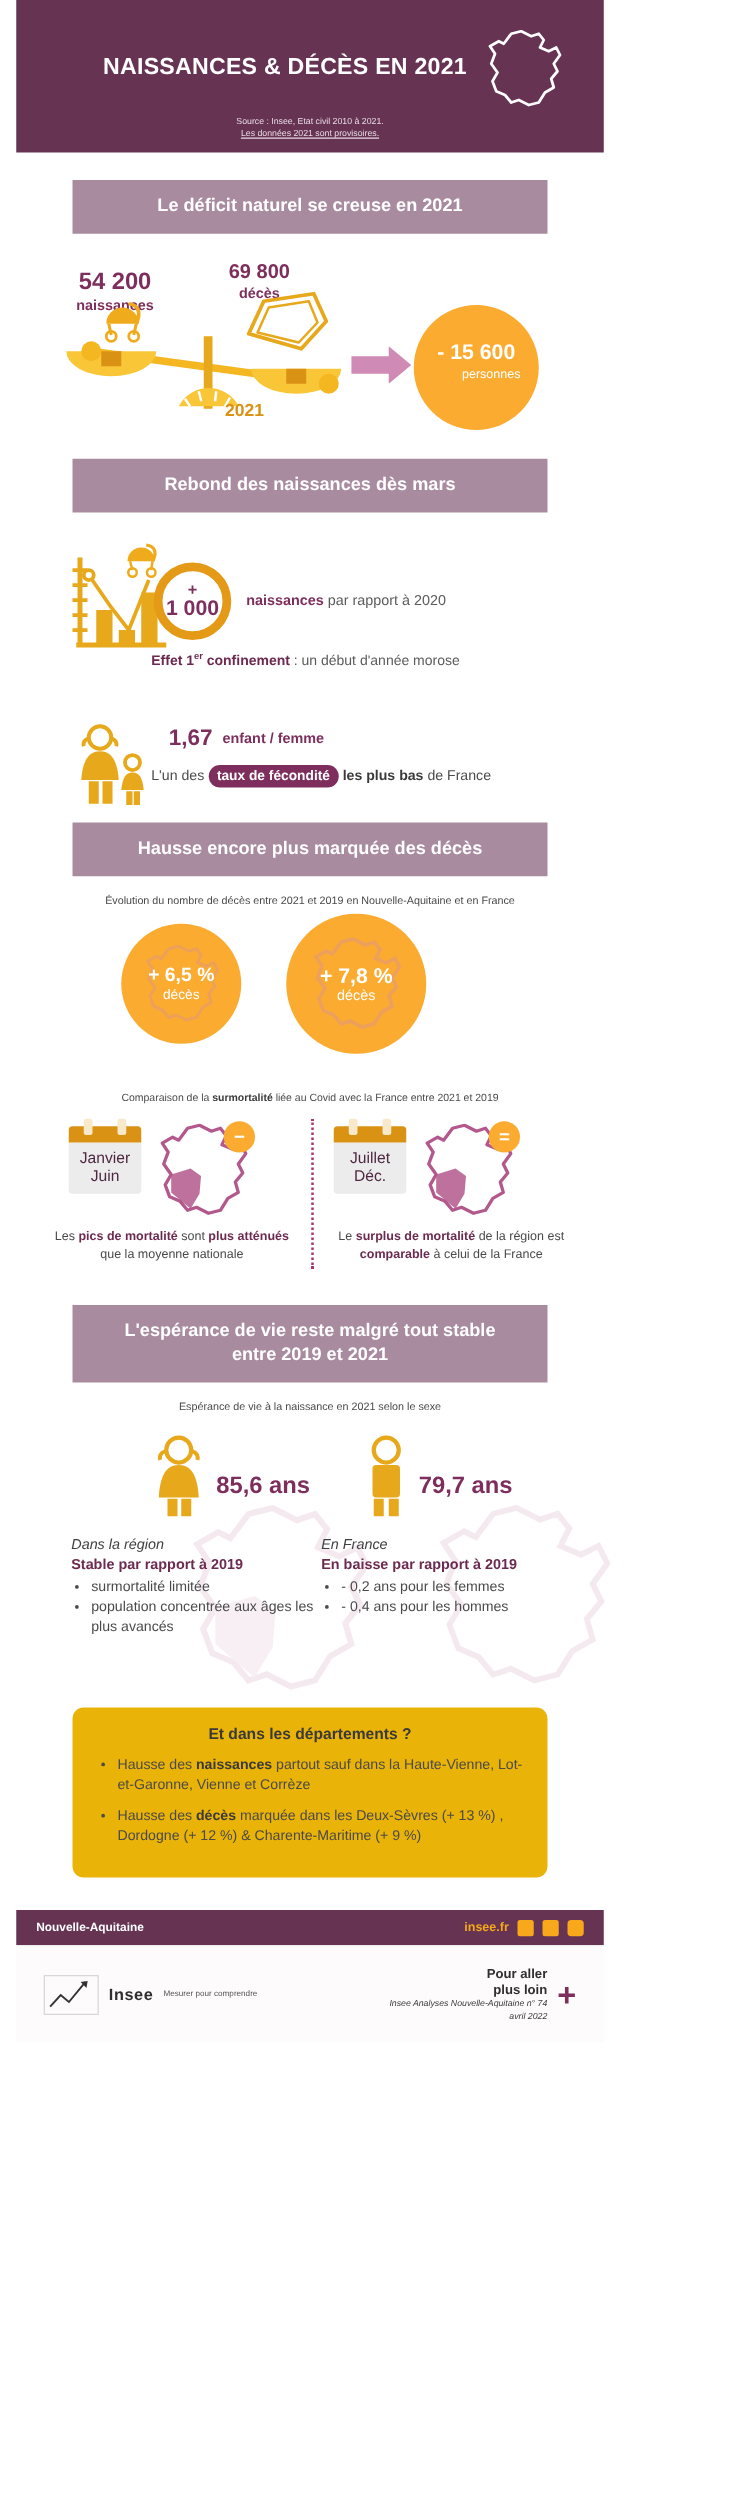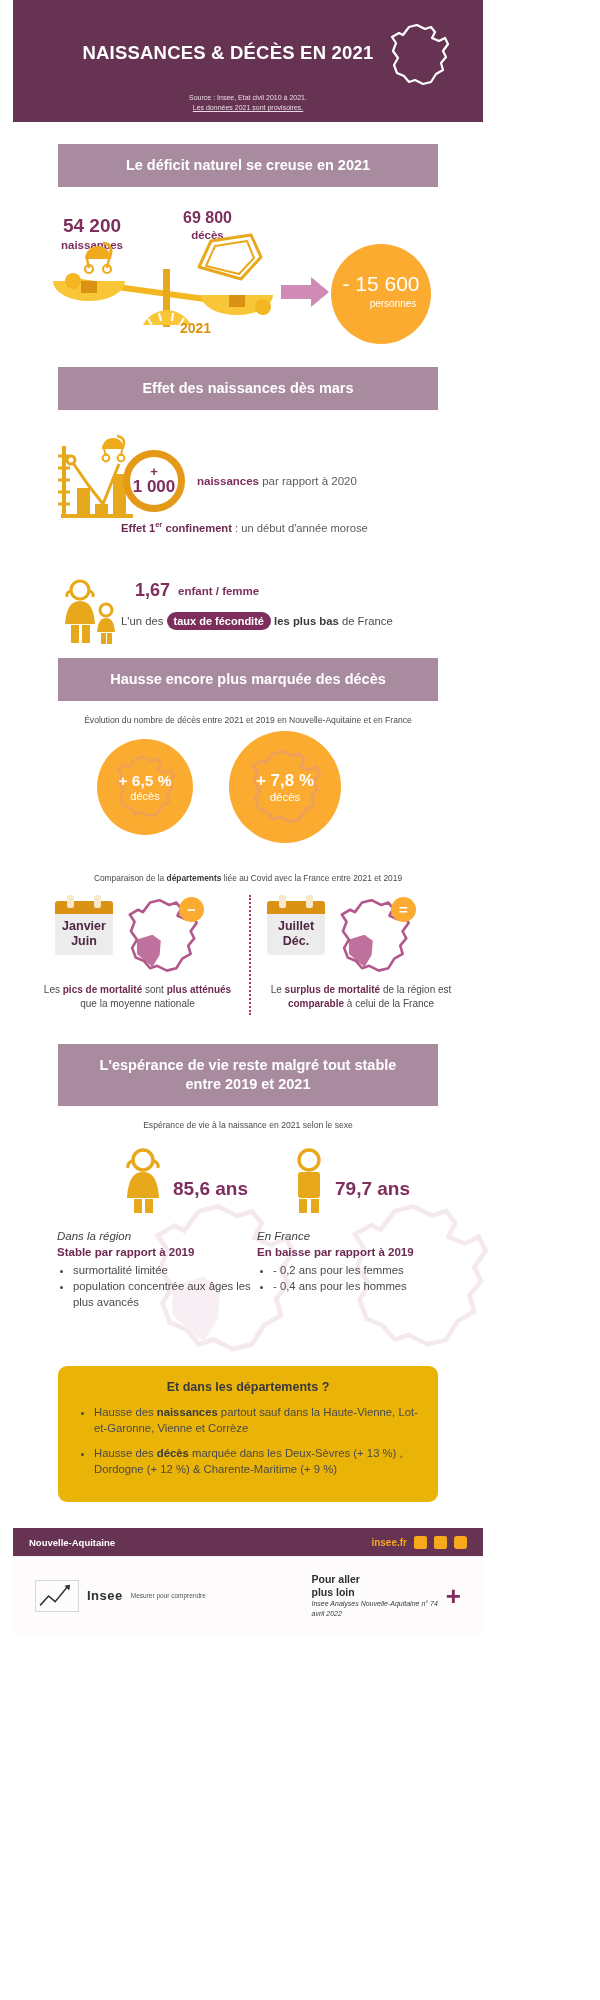--- a/index.html
+++ b/index.html
@@ -100,21 +100,21 @@
   .circle-orange {
     position: absolute;
     left: 318px; top: 57px;
     width: 100px; height: 100px;
     border-radius: 50%;
     background: #fbab30;
     color: #fff;
     text-align: center;
     padding-top: 28px;
   }
-  .circle-orange .v { font-size: 21px; font-weight: normal; }
+  .circle-orange .v { font-size: 17px; font-weight: bold; }
   .circle-orange .s { font-size: 10px; margin-top: 2px; padding-left: 24px; }
 
   .arrow-pink {
     position: absolute;
     left: 268px; top: 90px;
     width: 48px; height: 30px;
   }
 
   
   .rowflex { display:flex; align-items:center; }
@@ -159,21 +159,21 @@
   .cal-top { height:13px; background:#d99214; border-radius:3px 3px 0 0; position:relative;}
   .cal-top:before, .cal-top:after {
     content:""; position:absolute; top:-6px; width:7px; height:13px;
     background:#f7e9c9; border-radius:2px;
   }
   .cal-top:before { left:12px; }
   .cal-top:after { right:12px; }
   .cal-body {
     background:#ececec; border-radius:0 0 3px 3px;
     text-align:center; padding:5px 2px 6px;
-    font-weight:bold; font-size:12.5px; color:#4e2742; line-height:15px;
+    font-weight:normal; font-size:12.5px; color:#4e2742; line-height:15px;
   }
   .badge {
     position:absolute; width:25px; height:25px; border-radius:50%;
     background:#fbab30; color:#fff; font-weight:bold; font-size:15px;
     display:flex; align-items:center; justify-content:center;
   }
   .dotted-div {
     position:absolute; left:236px; top:0; width:0; height:120px;
     border-left: 2.5px dotted #a8366f;
   }
@@ -210,21 +210,21 @@
   .footer2 {
     width:470px; margin:0 auto; height:78px; background:#fdfbfb;
     border-top:1px solid #eee;
     display:flex; align-items:center; justify-content:space-between;
     padding: 0 22px;
   }
   .insee-logo { display:flex; align-items:center; gap:8px;}
   .insee-mark { width:44px; height:32px; border:1px solid #d8d8d8;}
   .insee-word { font-size:13px; color:#2f2f2f; font-weight:600; letter-spacing:.5px;}
   .insee-tag { font-size:6.5px; color:#555; }
-  .pouraller { text-align:left; display:flex; align-items:center; gap:8px;}
+  .pouraller { text-align:right; display:flex; align-items:center; gap:8px;}
   .pouraller .t1 { font-size:10.5px; font-weight:bold; color:#2f2f2f; line-height:13px;}
   .pouraller .t2 { font-size:7px; font-style:italic; color:#3a3a3a; line-height:10px;}
   .pluscross { color:#7d2e5c; font-size:26px; font-weight:bold; line-height:22px;}
 </style>
 </head>
 <body>
 
 <div id="page">
 
   <div class="header">
@@ -289,21 +289,21 @@
       <path d="M0 8 L30 8 L30 0 L48 15 L30 30 L30 22 L0 22 Z" fill="#cf8bb5"></path>
     </svg>
 
     <div class="circle-orange">
       <div class="v">- 15 600</div>
       <div class="s">personnes</div>
     </div>
   </div>
 
   <div style="height:8px"></div>
-  <div class="bar">Effet des naissances dès mars</div>
+  <div class="bar">Rebond des naissances dès mars</div>
 
   <div class="wrap" style="margin-top:22px; height:140px;">
 
     <svg style="position:absolute;left:44px;top:10px;" width="78" height="82">
       <line x1="7" y1="4" x2="7" y2="74" stroke="#e8a81b" stroke-width="4"></line>
       <line x1="4" y1="74" x2="76" y2="74" stroke="#e8a81b" stroke-width="4"></line>
       <g stroke="#e8a81b" stroke-width="3">
         <line x1="1" y1="14" x2="13" y2="14"></line>
           <line x1="1" y1="26" x2="13" y2="26"></line>
         <line x1="1" y1="38" x2="13" y2="38"></line>
@@ -379,21 +379,21 @@
       <svg style="position:absolute;opacity:.32" width="78" height="74" viewBox="0 0 64 62">
         <path d="M22 3 L30 1 L38 5 L44 3 L48 8 L45 14 L52 17 L58 14 L61 20 L56 27 L59 33 L54 39 L56 46 L49 50 L44 58 L36 60 L28 56 L22 58 L17 52 L10 49 L7 41 L11 34 L6 27 L9 19 L5 13 L12 9 L16 11 Z" fill="none" stroke="#cf8bb5" stroke-width="2.4"></path>
       </svg>
       <div class="p" style="font-size:17px;z-index:2">+ 7,8 %</div>
       <div class="d" style="font-size:11.5px;z-index:2">décès</div>
     </div>
   </div>
 
   <div class="wrap" style="margin-top:4px;">
     <div class="sub" style="font-size:8.4px;">
-      <span>Comparaison de la </span><b>départements</b><span> liée au Covid avec la France entre 2021 et 2019</span>
+      <span>Comparaison de la </span><b>surmortalité</b><span> liée au Covid avec la France entre 2021 et 2019</span>
     </div>
   </div>
 
   <div class="wrap cmp" style="margin-top:12px;">
     <div class="dotted-div"></div>
 
     <div style="position:absolute;left:42px;top:6px;" class="calendar">
       <div class="cal-top"></div>
       <div class="cal-body">
         <div>Janvier</div>

